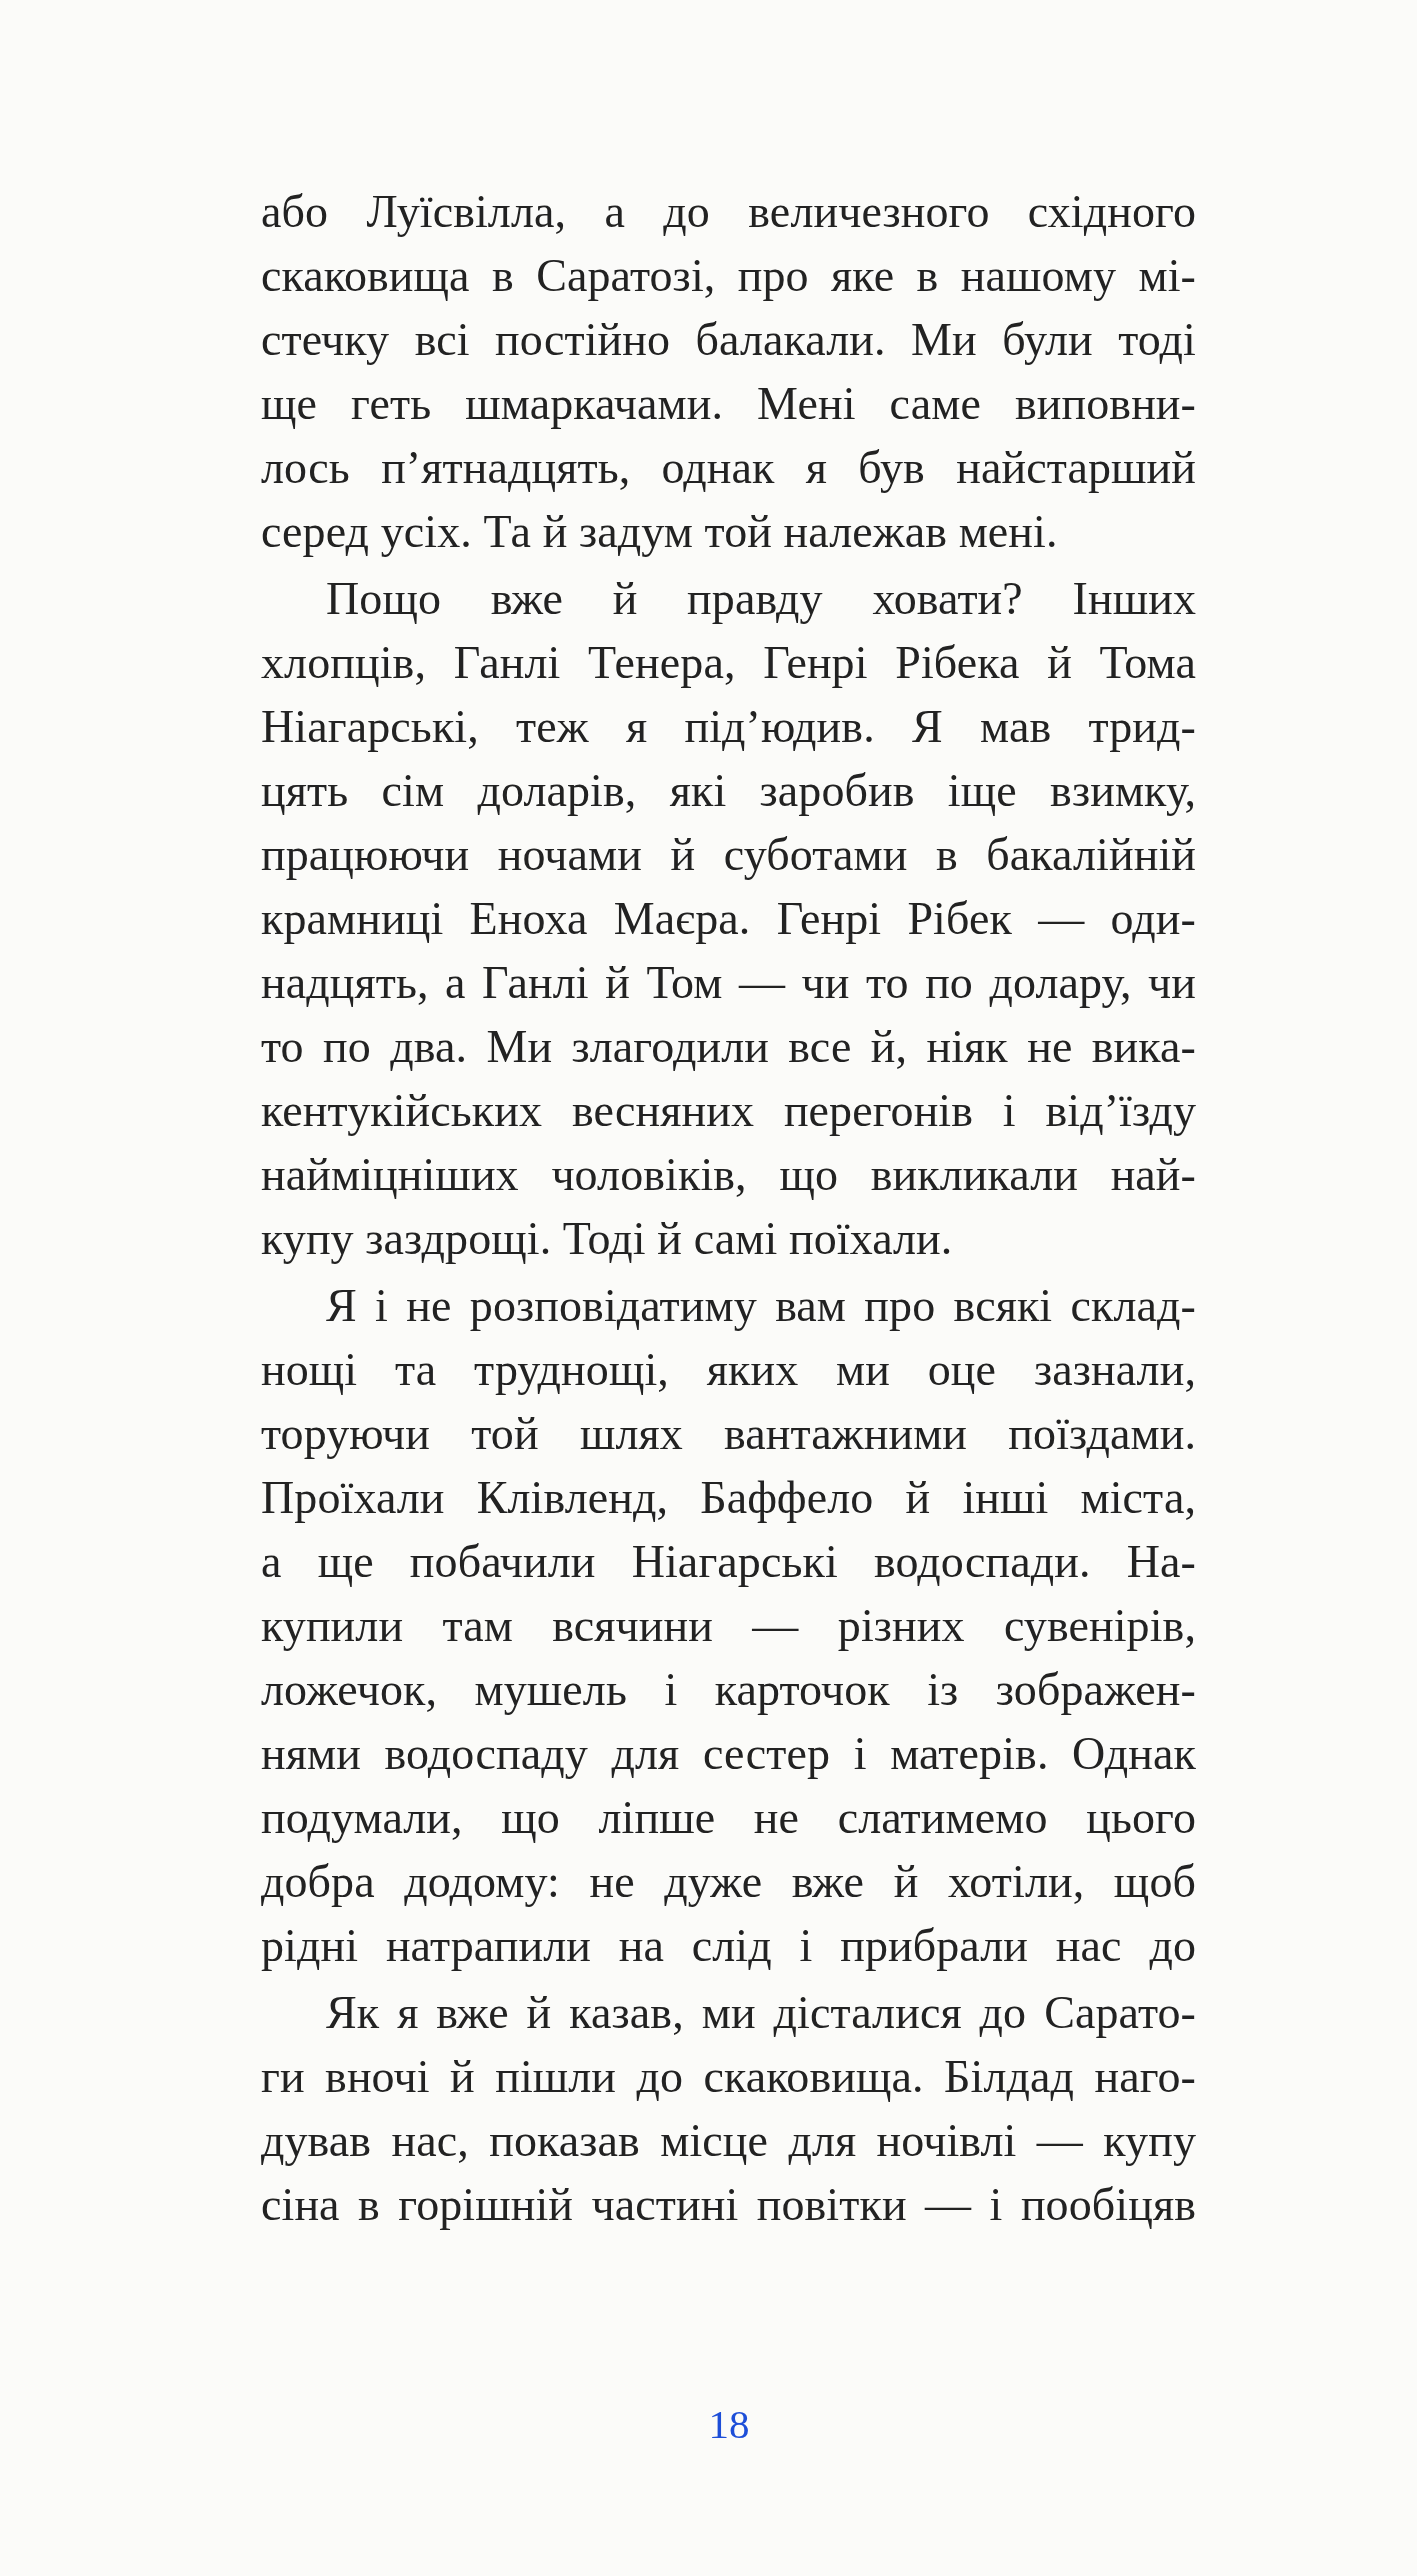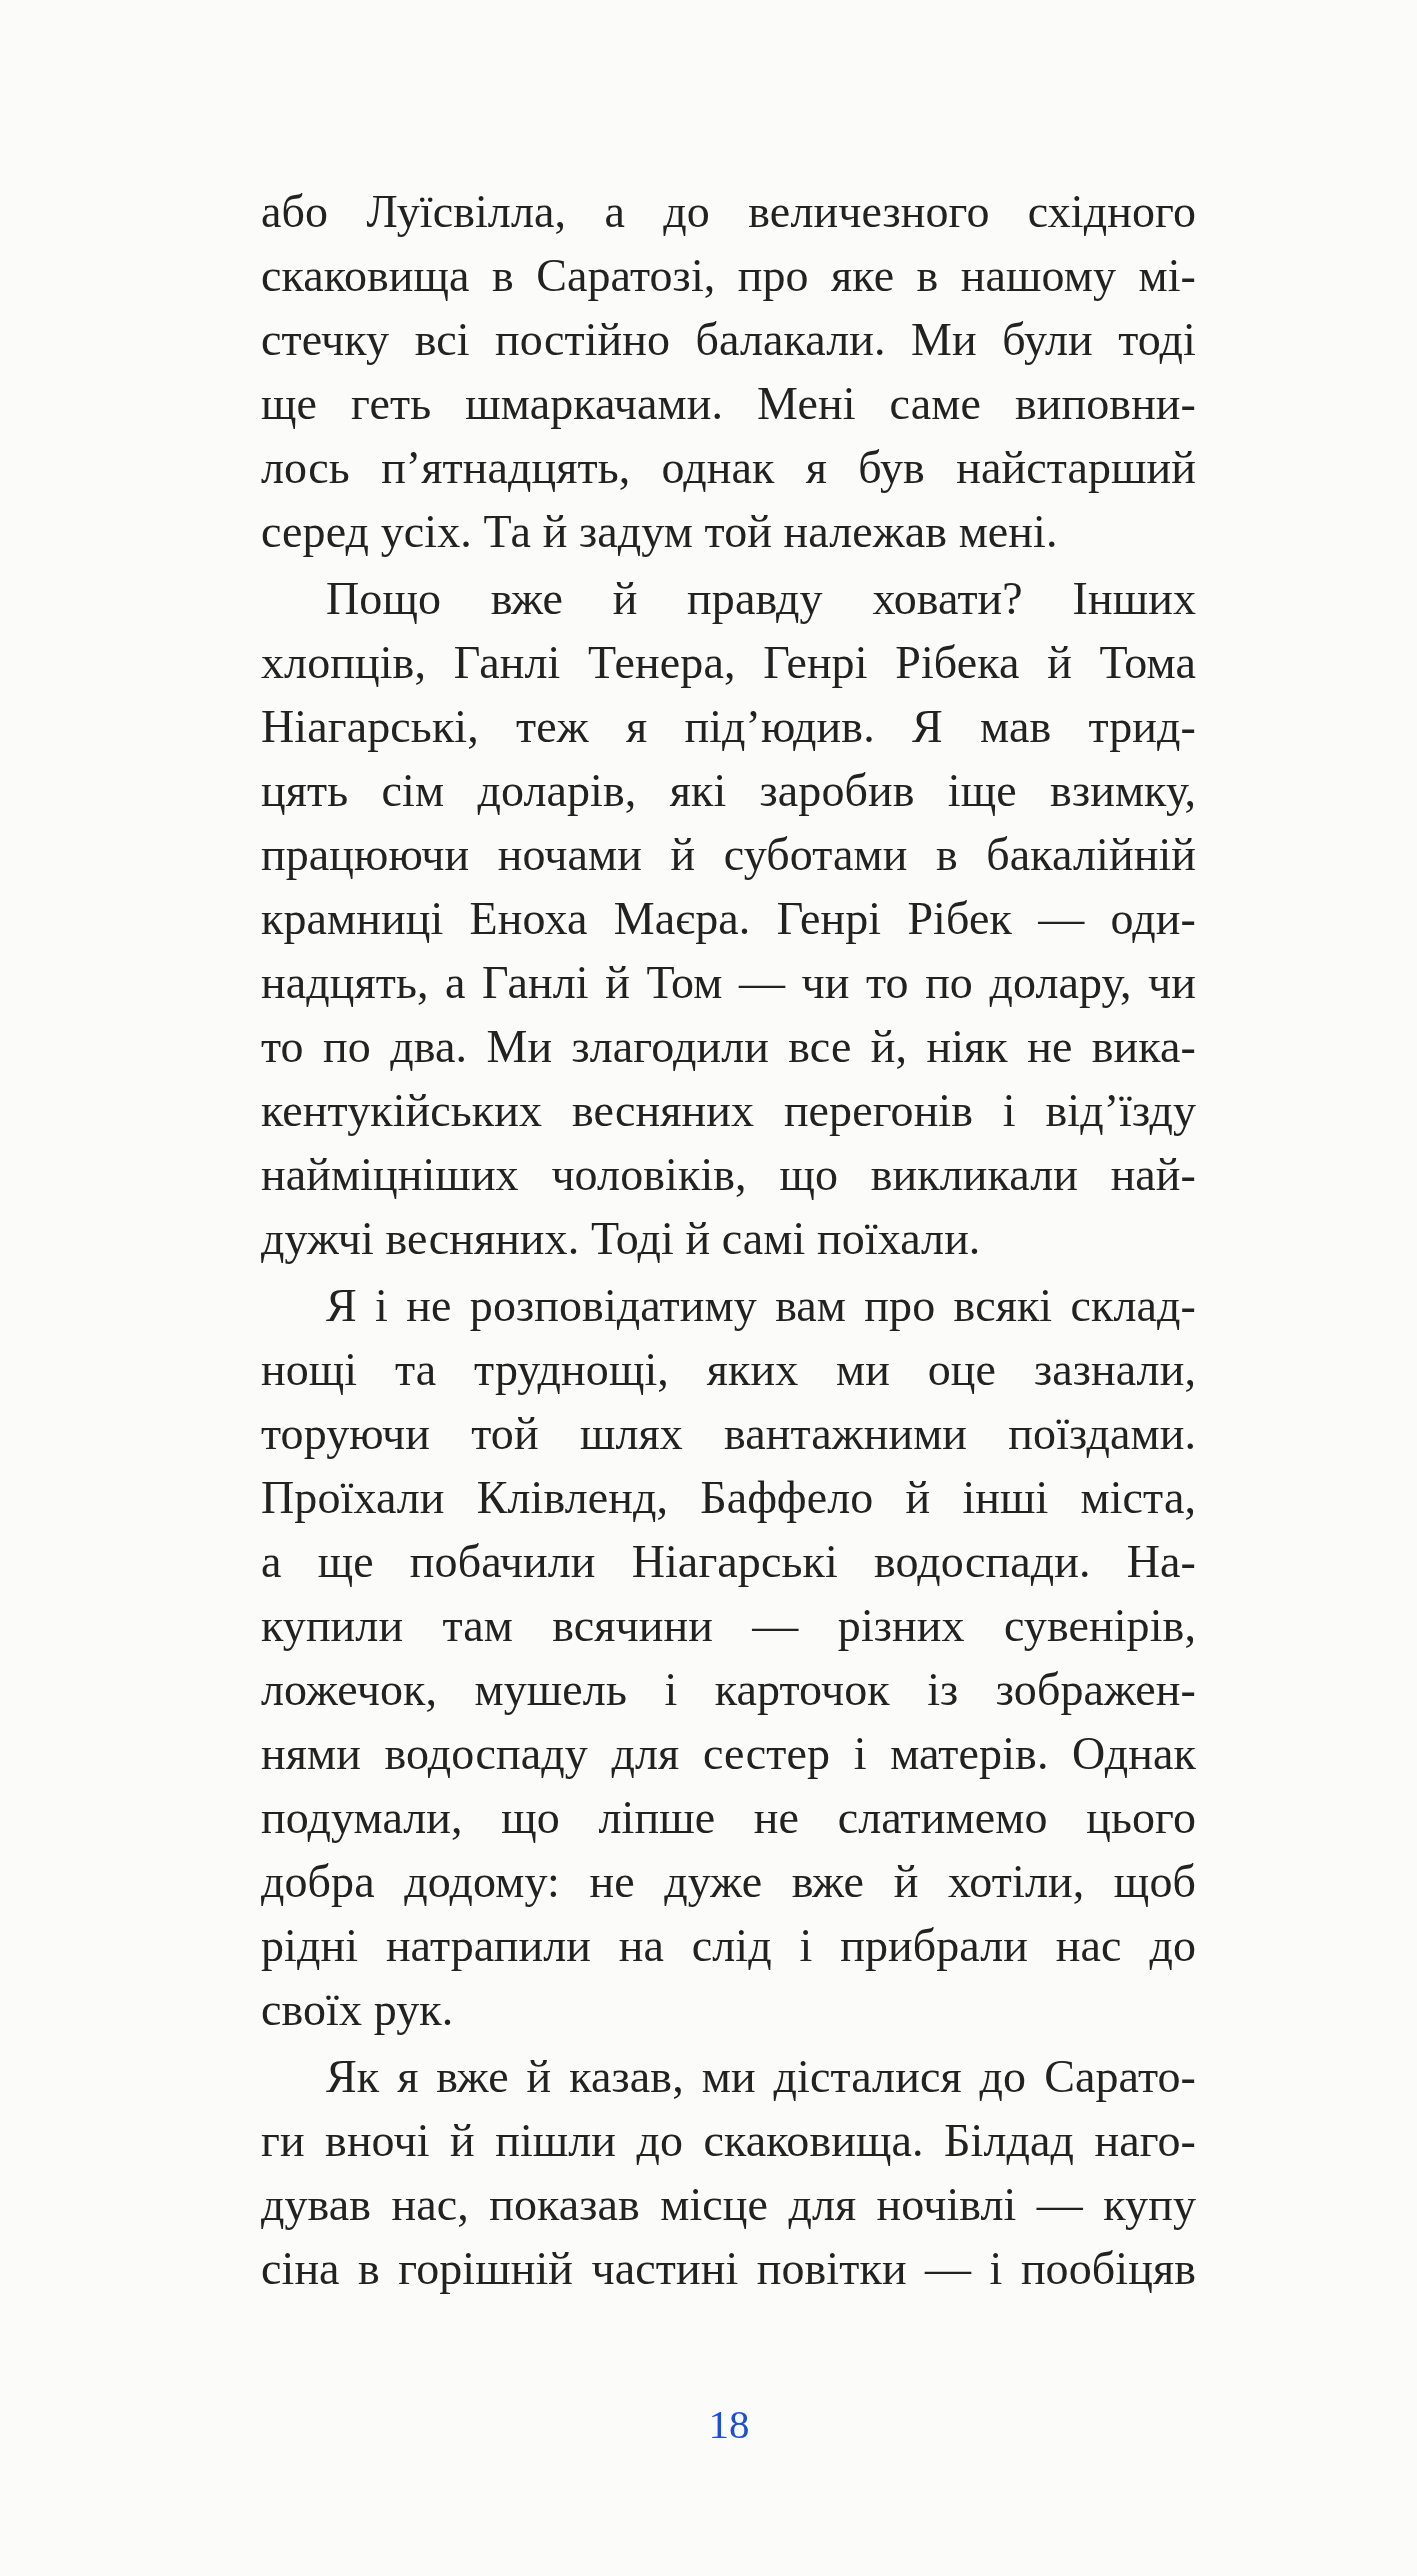--- a/index.html
+++ b/index.html
@@ -85,35 +85,34 @@
         <div class="line j indent">Пощо вже й правду ховати? Інших</div>
         <div class="line j">хлопців, Ганлі Тенера, Генрі Рібека й Тома</div>
         <div class="line j">Ніагарські, теж я під’юдив. Я мав трид-</div>
         <div class="line j">цять сім доларів, які заробив іще взимку,</div>
         <div class="line j">працюючи ночами й суботами в бакалійній</div>
         <div class="line j">крамниці Еноха Маєра. Генрі Рібек — оди-</div>
         <div class="line j">надцять, а Ганлі й Том — чи то по долару, чи</div>
         <div class="line j">то по два. Ми злагодили все й, ніяк не вика-</div>
         <div class="line j">кентукійських весняних перегонів і від’їзду</div>
         <div class="line j">найміцніших чоловіків, що викликали най-</div>
-        <div class="line last">дужчі весняних. Тоді й самі поїхали.</div>
+        <div class="line last">купу заздрощі. Тоді й самі поїхали.</div>
       </div>
       <div class="paragraph">
         <div class="line j indent">Я і не розповідатиму вам про всякі склад-</div>
         <div class="line j">нощі та труднощі, яких ми оце зазнали,</div>
         <div class="line j">торуючи той шлях вантажними поїздами.</div>
         <div class="line j">Проїхали Клівленд, Баффело й інші міста,</div>
         <div class="line j">а ще побачили Ніагарські водоспади. На-</div>
         <div class="line j">купили там всячини — різних сувенірів,</div>
         <div class="line j">ложечок, мушель і карточок із зображен-</div>
         <div class="line j">нями водоспаду для сестер і матерів. Однак</div>
         <div class="line j">подумали, що ліпше не слатимемо цього</div>
         <div class="line j">добра додому: не дуже вже й хотіли, щоб</div>
         <div class="line j">рідні натрапили на слід і прибрали нас до</div>
-        <div class="line last">своїх рук.</div>
       </div>
       <div class="paragraph">
         <div class="line j indent">Як я вже й казав, ми дісталися до Сарато-</div>
         <div class="line j">ги вночі й пішли до скаковища. Білдад наго-</div>
         <div class="line j">дував нас, показав місце для ночівлі — купу</div>
         <div class="line j">сіна в горішній частині повітки — і пообіцяв</div>
       </div>
     </div>
   <div class="page-number">18</div>
 </div>

